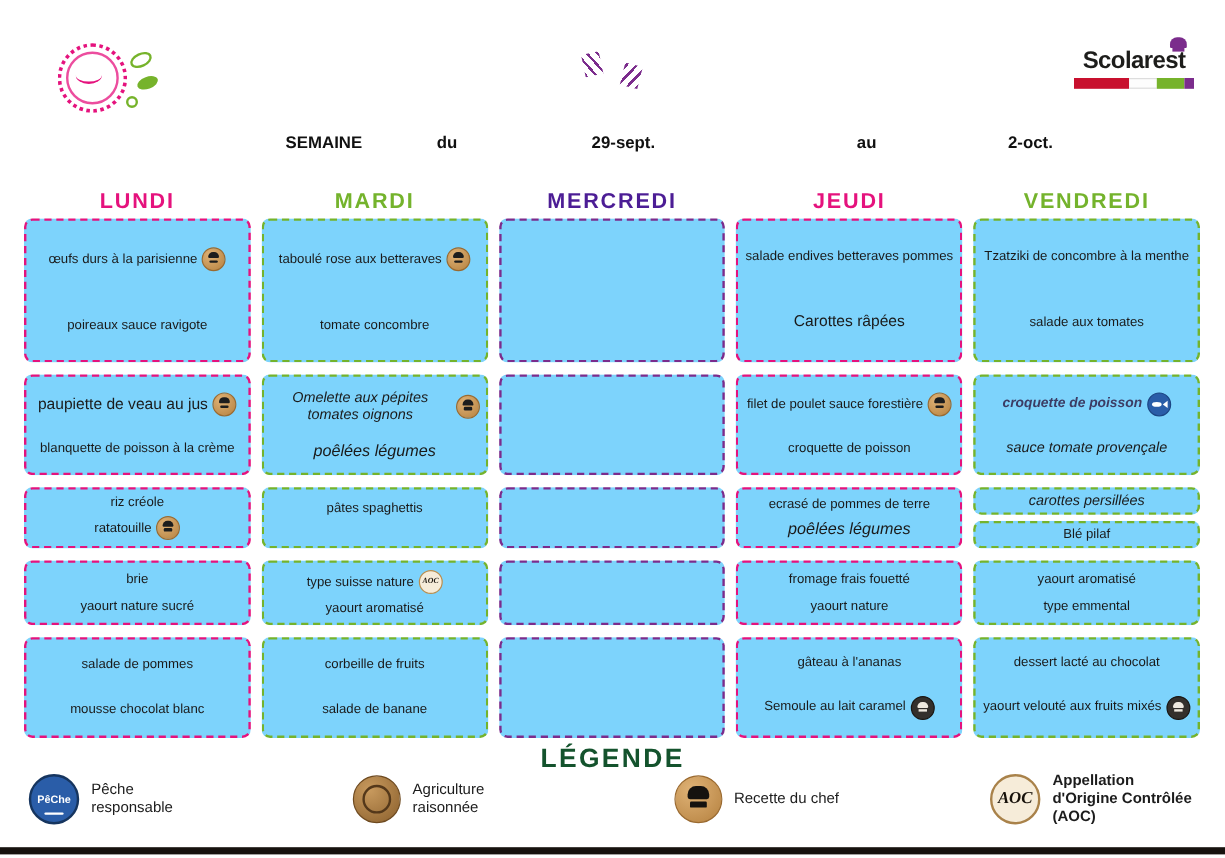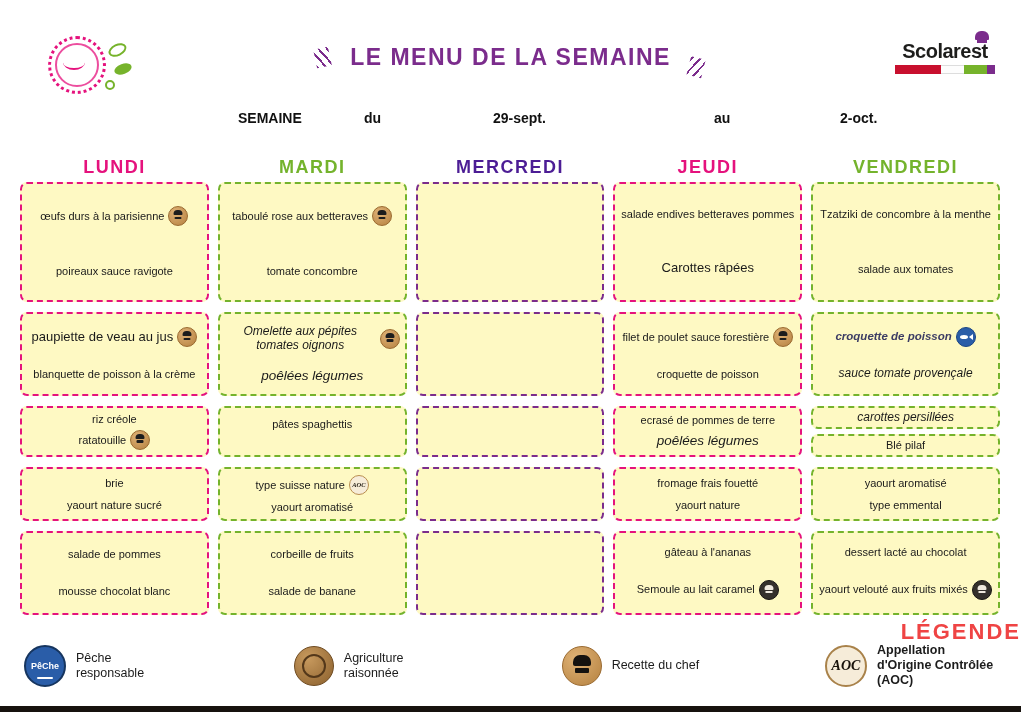--- a/index.html
+++ b/index.html
@@ -39,21 +39,21 @@
   .week span{position:absolute;top:0;margin-left:14px;}
   .w-sem{left:224px;} .w-du{left:350px;} .w-start{left:479px;} .w-au{left:700px;} .w-end{left:826px;}
 
   
   .grid{position:absolute;top:155px;left:20px;right:21px;display:grid;grid-template-columns:repeat(5,1fr);column-gap:9px;}
   .col{display:flex;flex-direction:column;}
   .day-name{height:24px;display:flex;align-items:center;justify-content:center;
             font-size:18px;font-weight:bold;letter-spacing:1.5px;margin-bottom:3px;}
   .c-pink{color:#e5127d;} .c-green{color:#74b32c;} .c-purple{color:#4c1d95;}
 
-  .cell{border:2px dashed;border-radius:7px;background:#fef9c3;display:flex;flex-direction:column;
+  .cell{border:2px dashed;border-radius:7px;background:#7dd3fc;display:flex;flex-direction:column;
         justify-content:space-around;align-items:center;text-align:center;
         padding:3px 5px;margin-bottom:10px;box-sizing:border-box;}
   .b-pink{border-color:#e5127d;} .b-green{border-color:#74b32c;} .b-purple{border-color:#7b2c8c;}
   .h1{height:120px;} .h2{height:84px;} .h3{height:51px;} .h4{height:54px;} .h5{height:84px;}
   .split{height:51px;margin-bottom:10px;display:flex;flex-direction:column;justify-content:space-between;}
   .cell.hs{height:23px;margin:0;justify-content:center;padding:1px 5px;}
 
   .line{display:flex;align-items:center;justify-content:center;gap:4px;line-height:1.15;font-size:11px;}
   .big{font-size:13px;}
   .italic{font-style:italic;font-size:12px;}
@@ -75,22 +75,22 @@
   .badge-aoc{background:#f6ecd9;border:1px solid #b98e4f;}
   .badge-aoc::before{content:"AOC";position:absolute;inset:0;display:flex;align-items:center;justify-content:center;
                      font-size:6.5px;font-weight:bold;font-style:italic;color:#201a12;
                      font-family:"Liberation Serif",serif;}
   .badge-peche{background:#2a5da8;border:1px solid #1c4684;}
   .badge-peche::before{content:"";position:absolute;left:3px;top:7px;width:8px;height:4px;background:#fff;border-radius:50%;}
   .badge-peche::after{content:"";position:absolute;right:2px;top:6px;border-top:3px solid transparent;
                       border-bottom:3px solid transparent;border-right:4px solid #fff;}
 
   
-  .legend-title{position:absolute;top:619px;left:0;right:0;text-align:right;
-                font-size:22px;font-weight:bold;color:#ef4444;letter-spacing:2px;}
+  .legend-title{position:absolute;top:619px;left:0;right:0;text-align:center;
+                font-size:22px;font-weight:bold;color:#14532d;letter-spacing:2px;}
   .legend-row{position:absolute;top:643px;left:24px;right:24px;display:flex;justify-content:space-between;align-items:center;}
   .legend-item{display:flex;align-items:center;gap:10px;}
   .legend-label{font-size:12.5px;color:#1c1c1c;line-height:1.2;max-width:92px;}
   .legend-label.nowrap{white-space:nowrap;max-width:none;}
   .legend-label.bold{font-weight:bold;max-width:120px;}
 
   .legend-icon{width:38px;height:38px;border-radius:50%;position:relative;flex:0 0 auto;}
   .li-peche{background:#2a5da8;border:2px solid #16355f;}
   .li-peche::before{content:"PêChe";position:absolute;inset:0;display:flex;align-items:center;justify-content:center;
                     color:#fff;font-size:9px;font-weight:bold;}
@@ -118,21 +118,20 @@
 
 <div class="logo">
   <span class="stamp"></span>
   <span class="bean bean1"></span>
   <span class="bean bean2"></span>
   <span class="bean bean3"></span>
 </div>
 
 <div class="title-wrap">
   <span class="deco deco-l"></span>
-  <h1 class="title">LE MENU DE LA SEMAINE</h1>
   <span class="deco deco-r"></span>
 </div>
 
 <div class="brand">
   <span class="brand-hat"></span>
   <div class="brand-name">Scolarest</div>
   <div class="brand-bar">
     <span class="bb1"></span>
       <span class="bb2"></span>
       <span class="bb3"></span>

